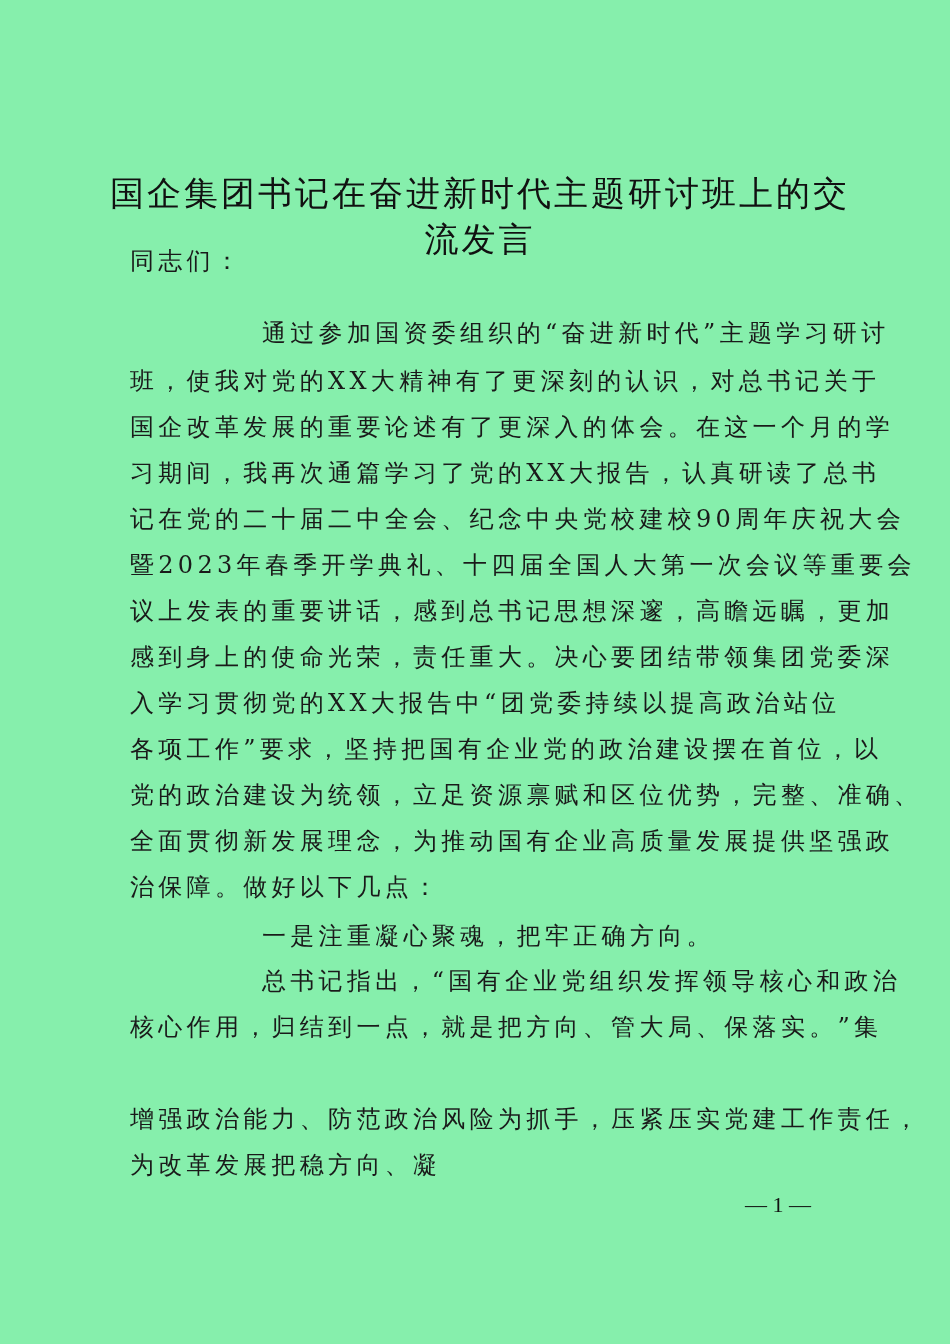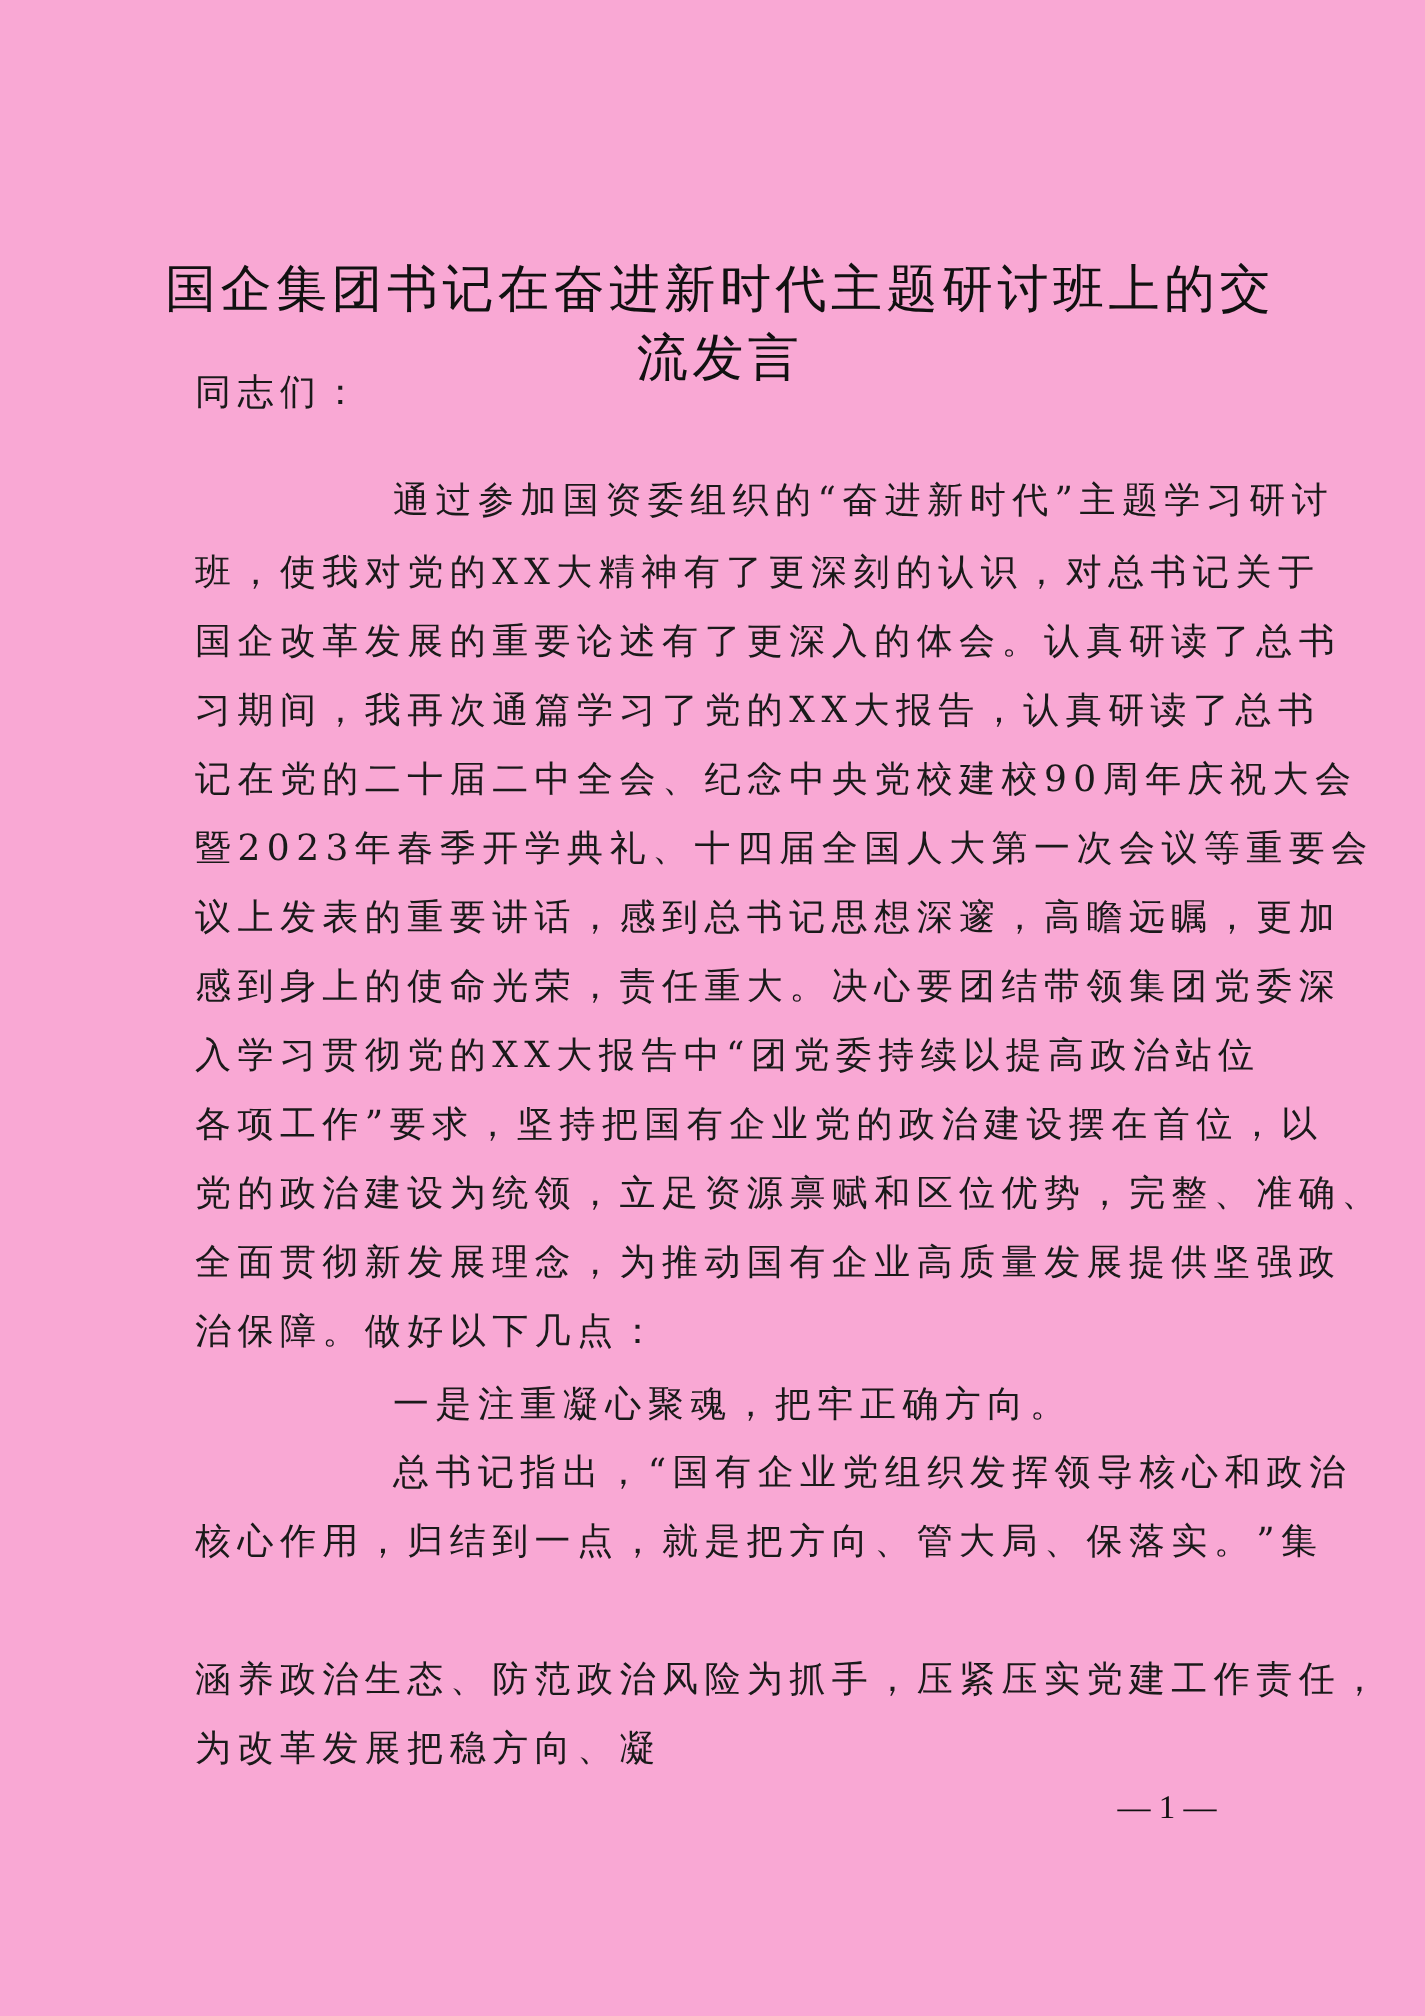--- a/index.html
+++ b/index.html
@@ -1,17 +1,17 @@
 <!DOCTYPE html>
 <html><head>
 <meta charset="utf-8">
 <style>
   html, body { margin: 0; padding: 0; background: #ffffff; }
   body { width: 950px; height: 1344px; position: relative; overflow: hidden; }
-  .page { position: absolute; left: 0; top: 0; width: 950px; height: 1344px; background: #f9a8d4; }
+  .page { position: absolute; left: 0; top: 0; width: 950px; height: 1344px; background: #86efac; }
   .title {
     position: absolute; left: 110px; width: 740px; top: 170px;
     text-align: center; font-family: "DejaVu Serif", "Liberation Serif", serif;
     font-size: 34px; line-height: 46px; color: #111; letter-spacing: 3px;
   }
   .line {
     position: absolute; left: 130px; white-space: nowrap;
     font-family: "DejaVu Serif", "Liberation Serif", serif;
     font-size: 24px; line-height: 30px; color: #1a1a1a; letter-spacing: 4.3px; text-align: center;
   }
@@ -27,33 +27,33 @@
 <div class="page">
   <div class="title">
     <div>国企集团书记在奋进新时代主题研讨班上的交</div>
     <div>流发言</div>
   </div>
 
   <div class="line" style="top:246px">同志们：</div>
 
   <div class="line indent" style="top:318px">通过参加国资委组织的“奋进新时代”主题学习研讨</div>
   <div class="line" style="top:366px">班，使我对党的XX大精神有了更深刻的认识，对总书记关于</div>
-  <div class="line" style="top:412px">国企改革发展的重要论述有了更深入的体会。认真研读了总书</div>
+  <div class="line" style="top:412px">国企改革发展的重要论述有了更深入的体会。在这一个月的学</div>
   <div class="line" style="top:458px">习期间，我再次通篇学习了党的XX大报告，认真研读了总书</div>
   <div class="line" style="top:504px">记在党的二十届二中全会、纪念中央党校建校90周年庆祝大会</div>
   <div class="line" style="top:550px">暨2023年春季开学典礼、十四届全国人大第一次会议等重要会</div>
   <div class="line" style="top:596px">议上发表的重要讲话，感到总书记思想深邃，高瞻远瞩，更加</div>
   <div class="line" style="top:642px">感到身上的使命光荣，责任重大。决心要团结带领集团党委深</div>
   <div class="line" style="top:688px">入学习贯彻党的XX大报告中“团党委持续以提高政治站位</div>
   <div class="line" style="top:734px">各项工作”要求，坚持把国有企业党的政治建设摆在首位，以</div>
   <div class="line" style="top:780px">党的政治建设为统领，立足资源禀赋和区位优势，完整、准确、</div>
   <div class="line" style="top:826px">全面贯彻新发展理念，为推动国有企业高质量发展提供坚强政</div>
   <div class="line" style="top:872px">治保障。做好以下几点：</div>
 
   <div class="line indent" style="top:921px">一是注重凝心聚魂，把牢正确方向。</div>
 
   <div class="line indent" style="top:966px">总书记指出，“国有企业党组织发挥领导核心和政治</div>
   <div class="line" style="top:1012px">核心作用，归结到一点，就是把方向、管大局、保落实。”集</div>
-  <div class="line" style="top:1104px">涵养政治生态、防范政治风险为抓手，压紧压实党建工作责任，</div>
+  <div class="line" style="top:1104px">增强政治能力、防范政治风险为抓手，压紧压实党建工作责任，</div>
   <div class="line" style="top:1150px">为改革发展把稳方向、凝</div>
 
   <div class="page-number">— 1 —</div>
 </div>
 
 </body></html>

